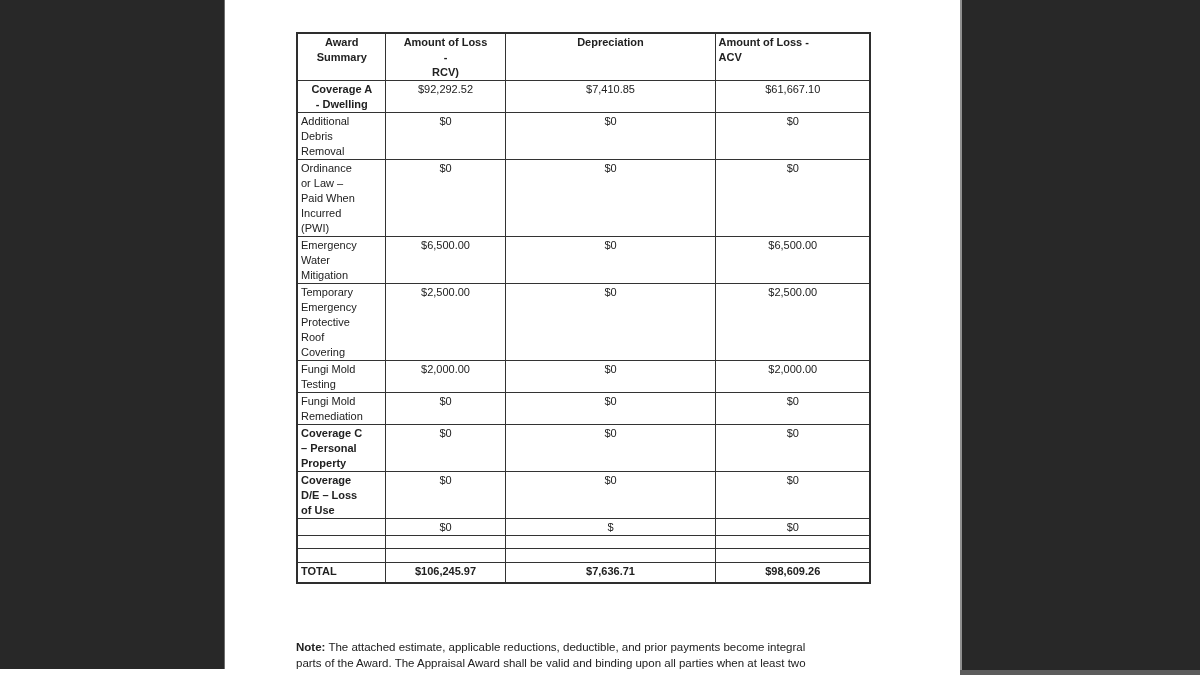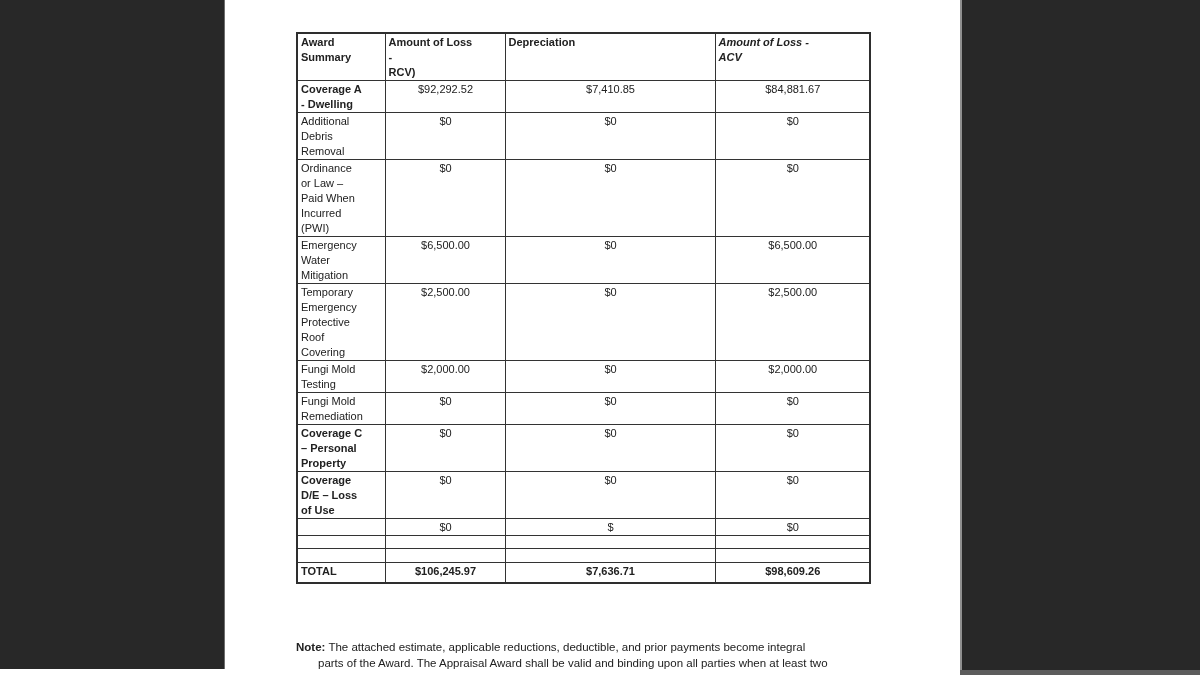--- a/index.html
+++ b/index.html
@@ -36,27 +36,27 @@
   col.c4 { width:155px; }
   table.award td {
     border:1px solid #333333; vertical-align:top;
     padding:1px 2px 0 3px; overflow:hidden;
   }
   td.lbl { white-space:pre-line; }
   td.val { padding-left:5px;text-align:center; }
   td.off { padding-top:16px; }
   .b  { font-weight:bold; }
   td.hd { font-weight:bold; }
-  .ac { text-align:left; }
-  .al { text-align:left; padding-left:5px;font-style:italic; }
+  .ac { text-align:center; }
+  .al { text-align:left; padding-left:5px; }
   .note {
     position:absolute; left:70px; top:640px; width:594px;
     font-size:11.5px; line-height:15.5px; color:#212121;
   }
-  .note .line { display:block;margin-left:22px; }
+  .note .line { display:block; }
   .note .inline { display:inline; }
 </style>
 </head>
 <body>
 
 <div class="panel-left"></div>
 <div class="panel-right"></div>
 <div class="bottom-strip"></div>
 
 <div class="page">
@@ -74,21 +74,21 @@
           <td class="hd ac">Depreciation</td>
           <td class="hd al">Amount of Loss -<br>ACV</td>
         </tr>
       </thead>
     <tbody>
         <tr>
           <td class="lbl b ac">Coverage A
 - Dwelling</td>
           <td class="val">$92,292.52</td>
           <td class="val">$7,410.85</td>
-          <td class="val">$84,881.67</td>
+          <td class="val">$61,667.10</td>
         </tr>
         <tr>
           <td class="lbl">Additional
 Debris
 Removal</td>
           <td class="val">$0</td>
           <td class="val">$0</td>
           <td class="val">$0</td>
         </tr>
         <tr>

